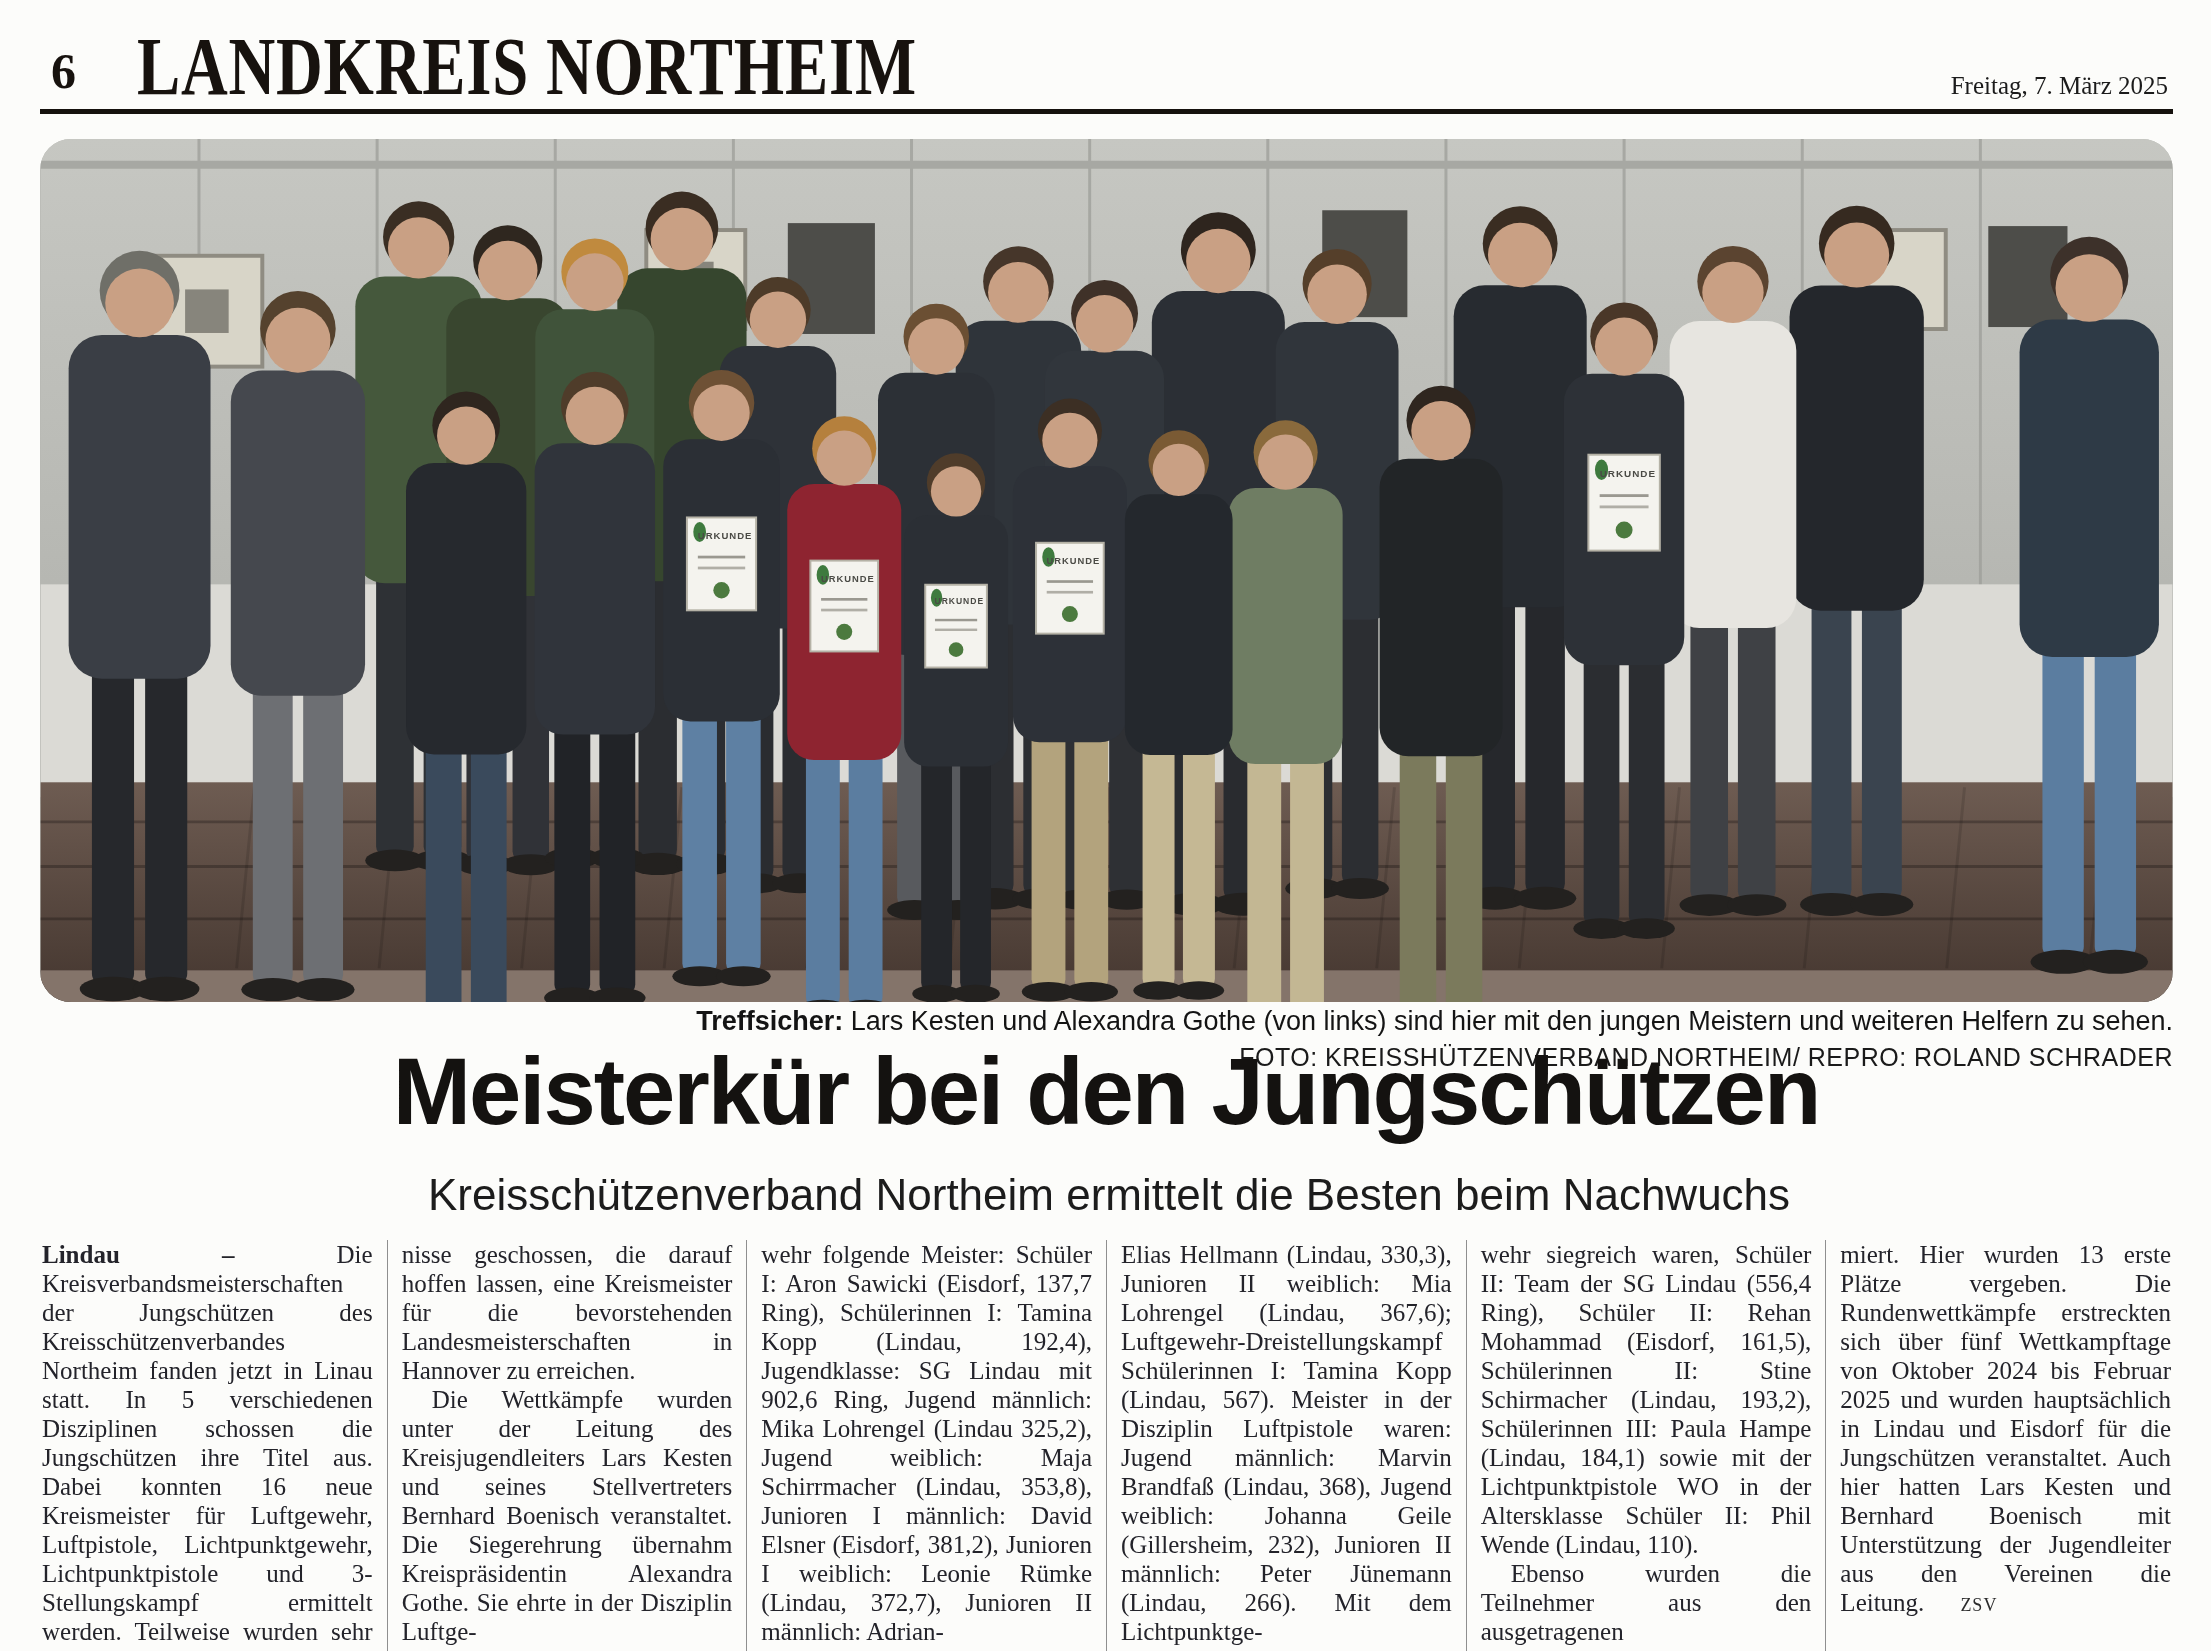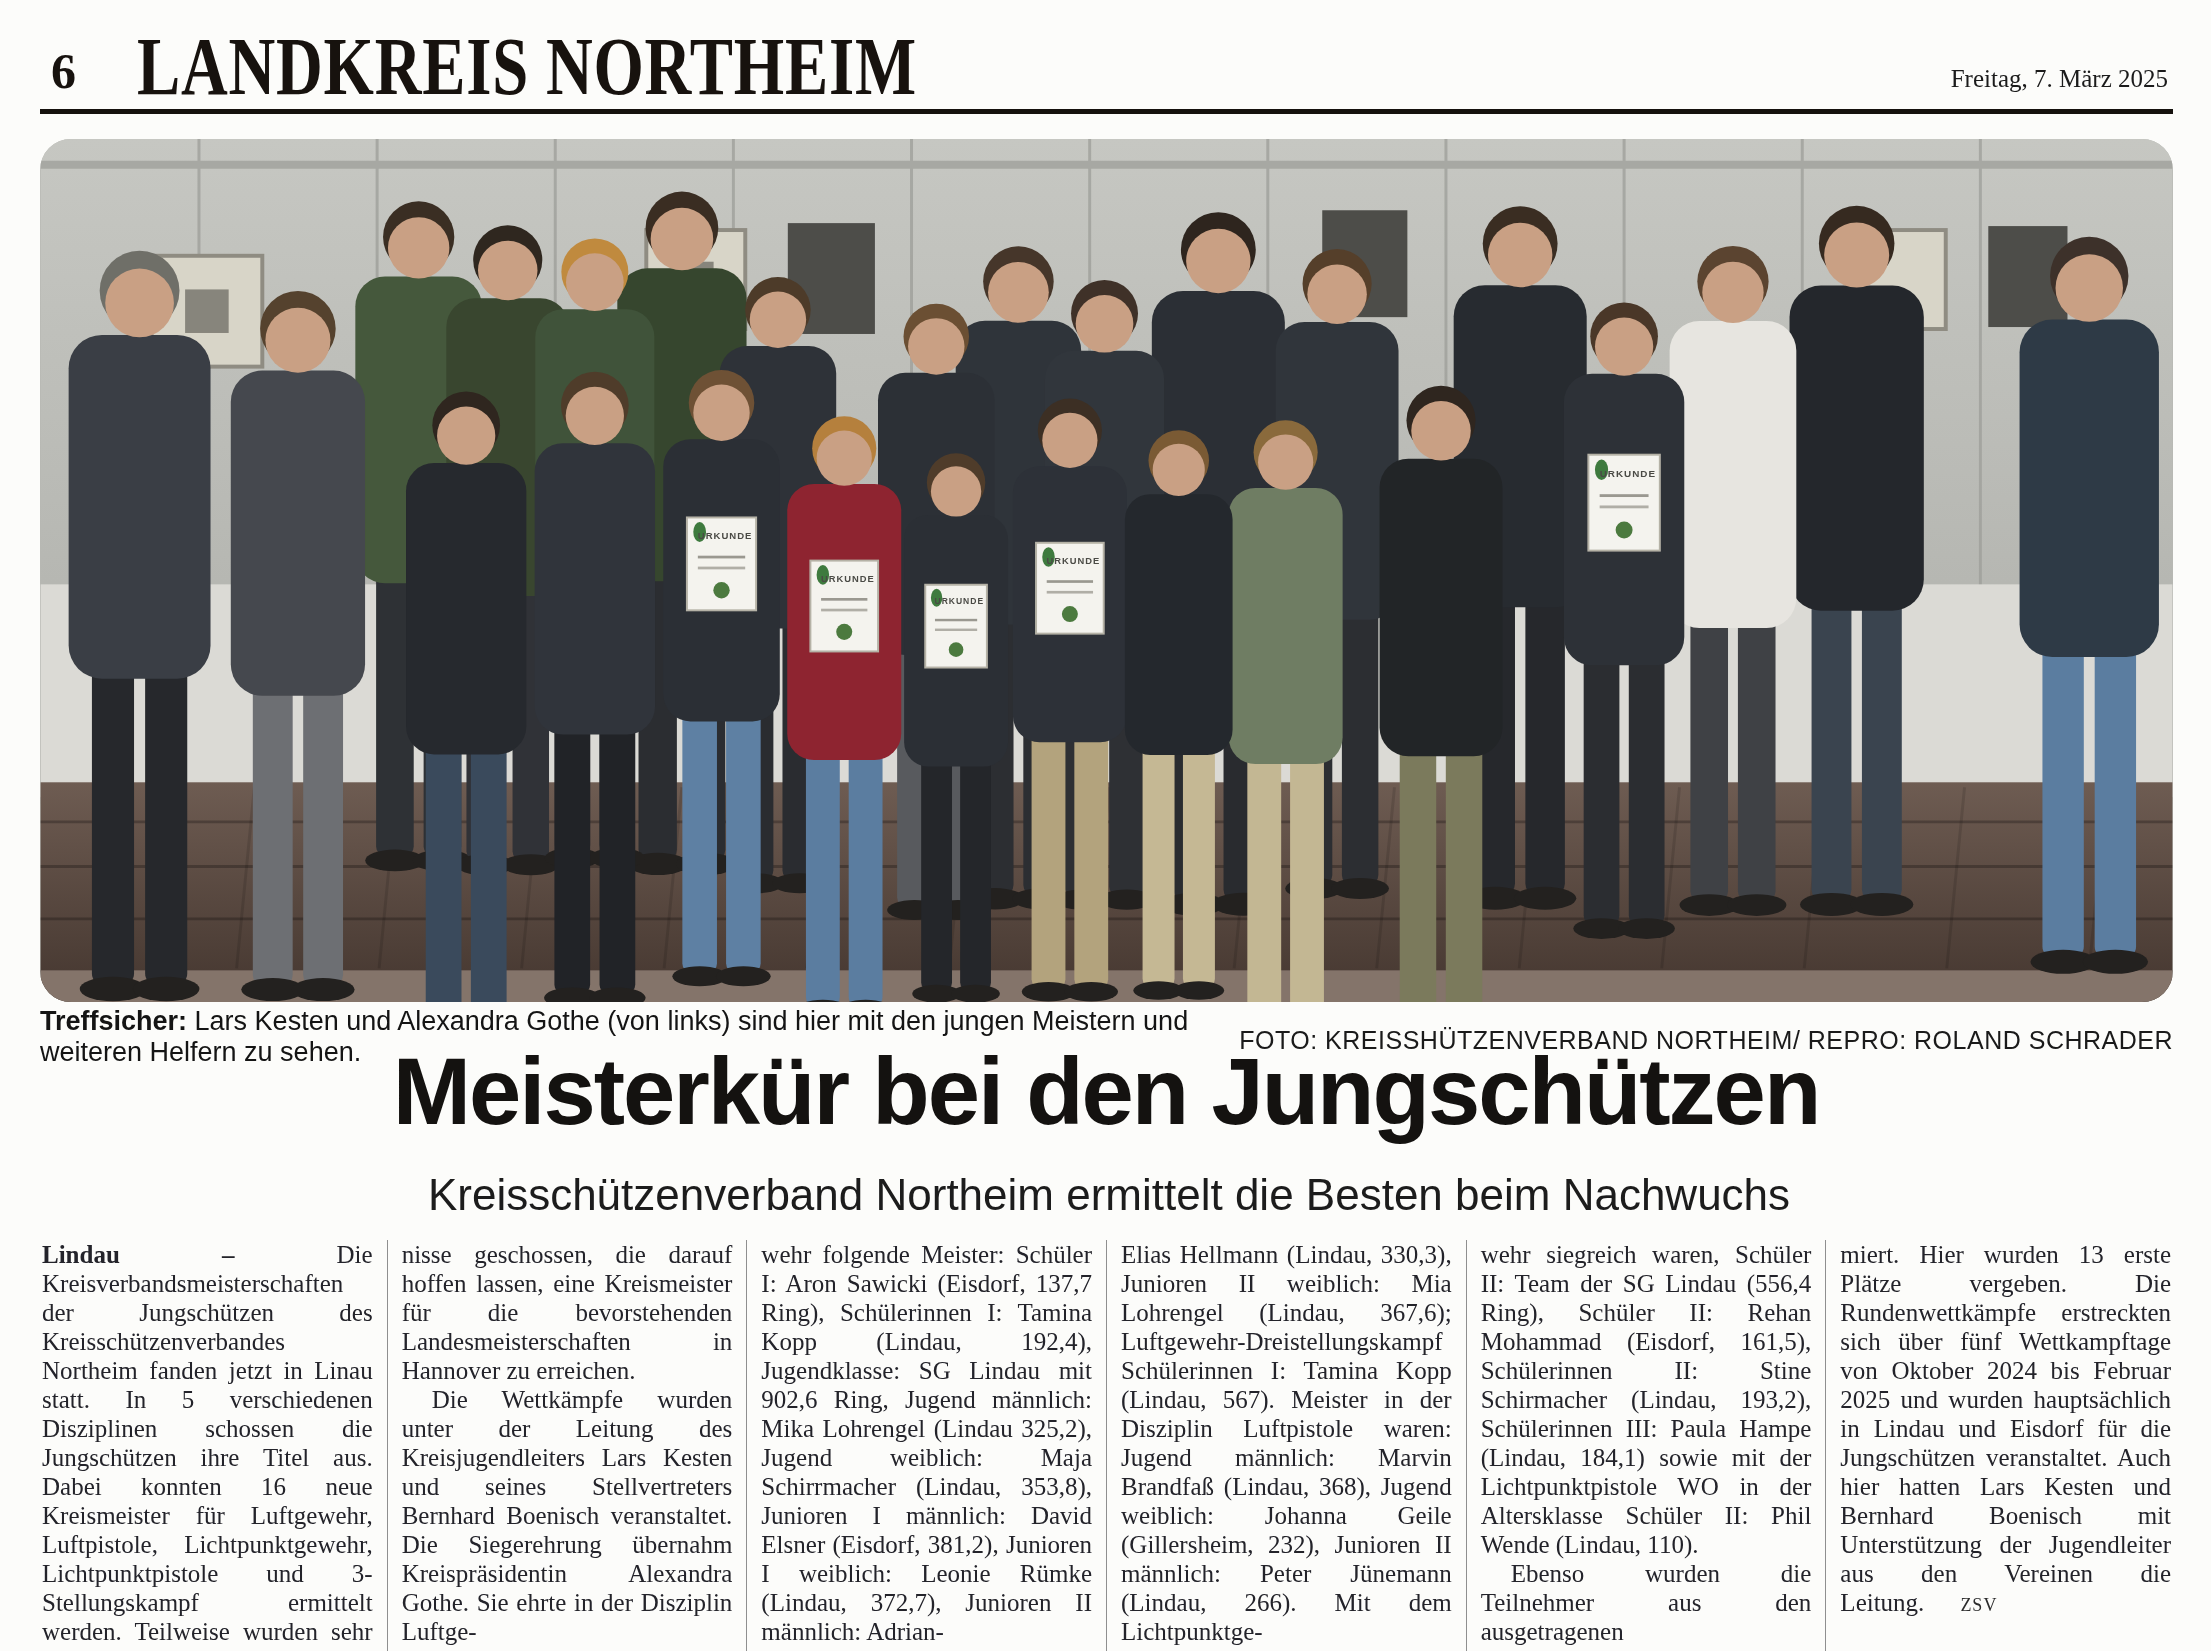--- a/index.html
+++ b/index.html
@@ -4,32 +4,32 @@
 <style>
   html,body{margin:0;padding:0;background:#777;}
   .page{position:relative;width:2212px;height:1651px;background:#fcfcfa;
         font-family:"Liberation Serif",serif;overflow:hidden;}
 
   
   .pageno{position:absolute;left:51px;top:42px;font-size:50px;font-weight:700;color:#17120e;}
   .section{position:absolute;left:137px;top:18px;font-size:83px;font-weight:700;
            transform:scaleX(.78);transform-origin:0 0;white-space:nowrap;
            letter-spacing:1px;color:#17120e;}
-  .date{position:absolute;right:44px;top:65px;font-size:25px;color:#1b1b1b;}
+  .date{position:absolute;right:44px;top:72px;font-size:25px;color:#1b1b1b;}
   .rule{position:absolute;left:40px;width:2133px;top:109px;height:5px;background:#15110d;}
 
   
   .photo{position:absolute;left:40px;top:139px;width:2133px;height:863px;
          overflow:hidden;background:#b7b8b3;border-radius:31px;}
   .photo svg{display:block;}
 
   
   .caption-row{position:absolute;left:40px;top:1006px;width:2133px;display:flex;
-               justify-content:space-between;align-items:center;
-               font-family:"Liberation Sans",sans-serif;}
+               justify-content:space-between;align-items:flex-end;
+               font-family:"Liberation Sans",sans-serif;flex-direction:column;}
   .caption{font-size:27px;color:#141414;}
   .caption strong{font-weight:700;}
   .credit{font-size:25px;letter-spacing:0.5px;color:#1a1a1a;white-space:nowrap;padding-top:6px;}
 
   
   .headline{position:absolute;left:0;top:1038px;width:100%;margin:0;text-align:center;
             font-family:"Liberation Sans",sans-serif;font-size:94px;font-weight:700;
             letter-spacing:-2px;color:#141210;}
   .subheadline{position:absolute;left:3px;top:1170px;width:100%;margin:0;text-align:center;
                font-family:"Liberation Sans",sans-serif;font-size:44px;font-weight:400;color:#1c1c1c;}

